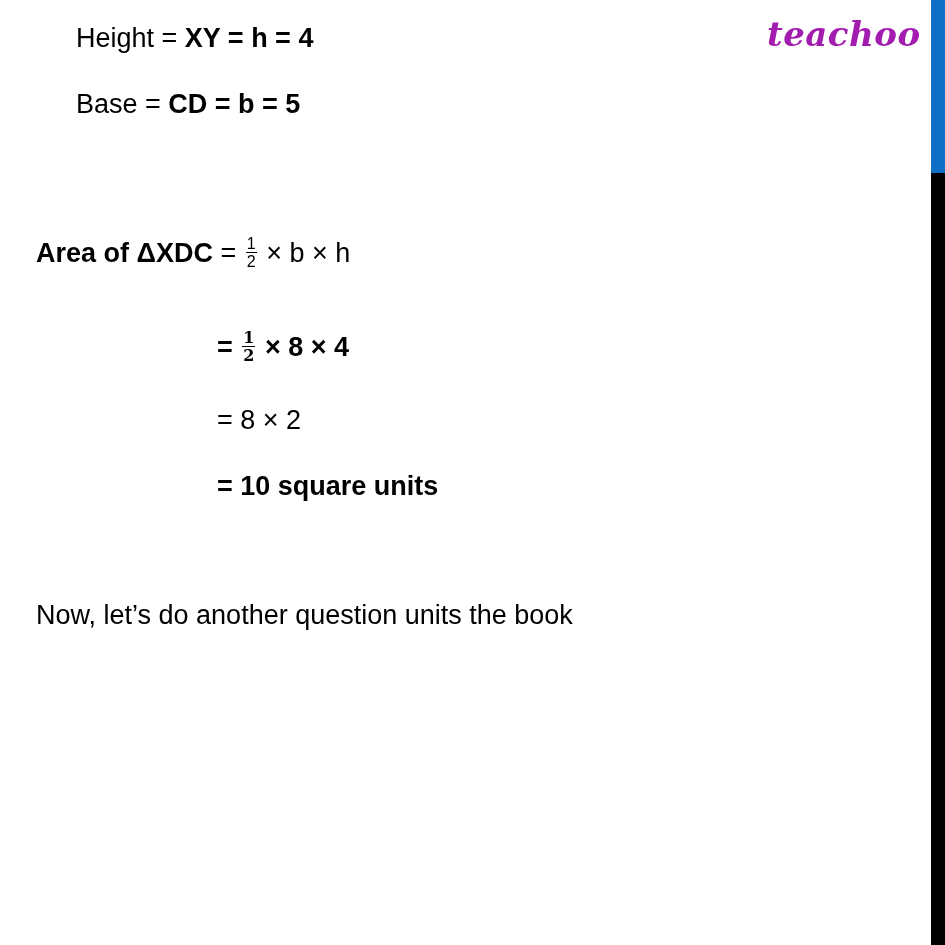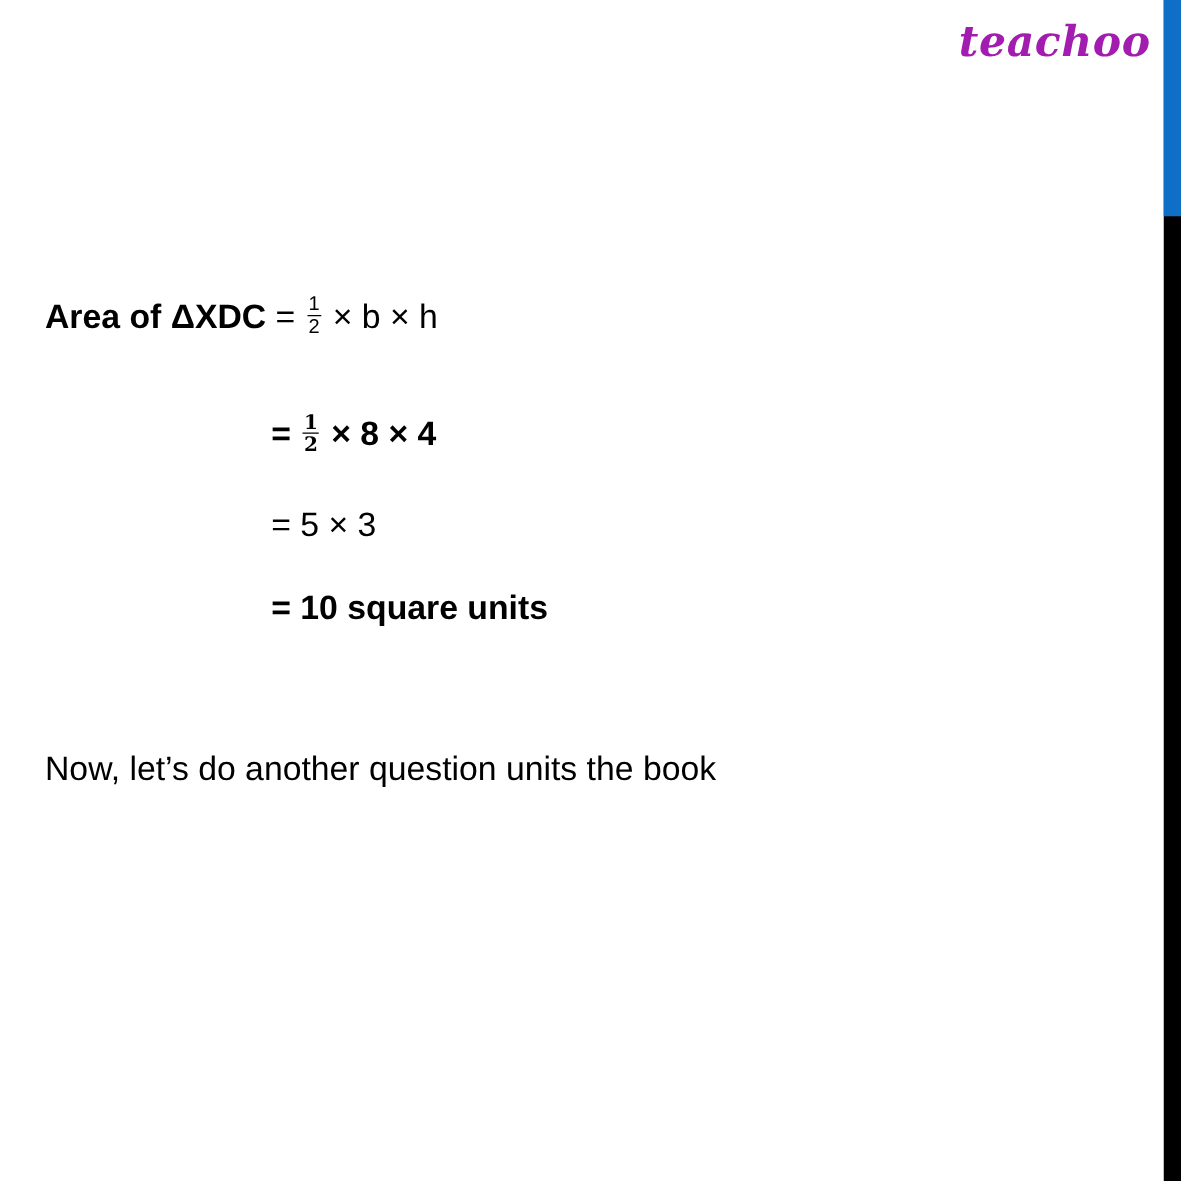--- a/index.html
+++ b/index.html
@@ -76,31 +76,37 @@
     }
     .frac.bold { font-weight: bold; font-family: "DejaVu Serif", serif; }
   </style>
 </head>
 <body>
 
 <div class="slide">
 
   <div class="logo">teachoo</div>
 
+  <div class="line" style="left:76px; top:21px;">
+    <span>Height = </span><span class="b">XY = h = 4</span>
+  </div>
 
+  <div class="line" style="left:76px; top:87px;">
+    <span>Base = </span><span class="b">CD = b = 5</span>
+  </div>
 
   <div class="line" style="left:36px; top:236px;">
     <span class="b">Area of ΔXDC</span><span> = </span><span class="frac"><span class="num">1</span><span class="den">2</span></span><span> × b × h</span>
   </div>
 
   <div class="line b" style="left:217px; top:330px;">
     <span>= </span><span class="frac bold"><span class="num">1</span><span class="den">2</span></span><span> × 8 × 4</span>
   </div>
 
-  <div class="line" style="left:217px; top:403px;">= 5 × 3</div>
+  <div class="line" style="left:217px; top:403px;">= 8 × 2</div>
 
   <div class="line b" style="left:217px; top:469px;text-align:right;">= 10 square units</div>
 
   <div class="line" style="left:36px; top:598px;">Now, let’s do another question units the book</div>
 
 </div>
 
 <div class="side-bar">
   <div class="accent"></div>
 </div>

